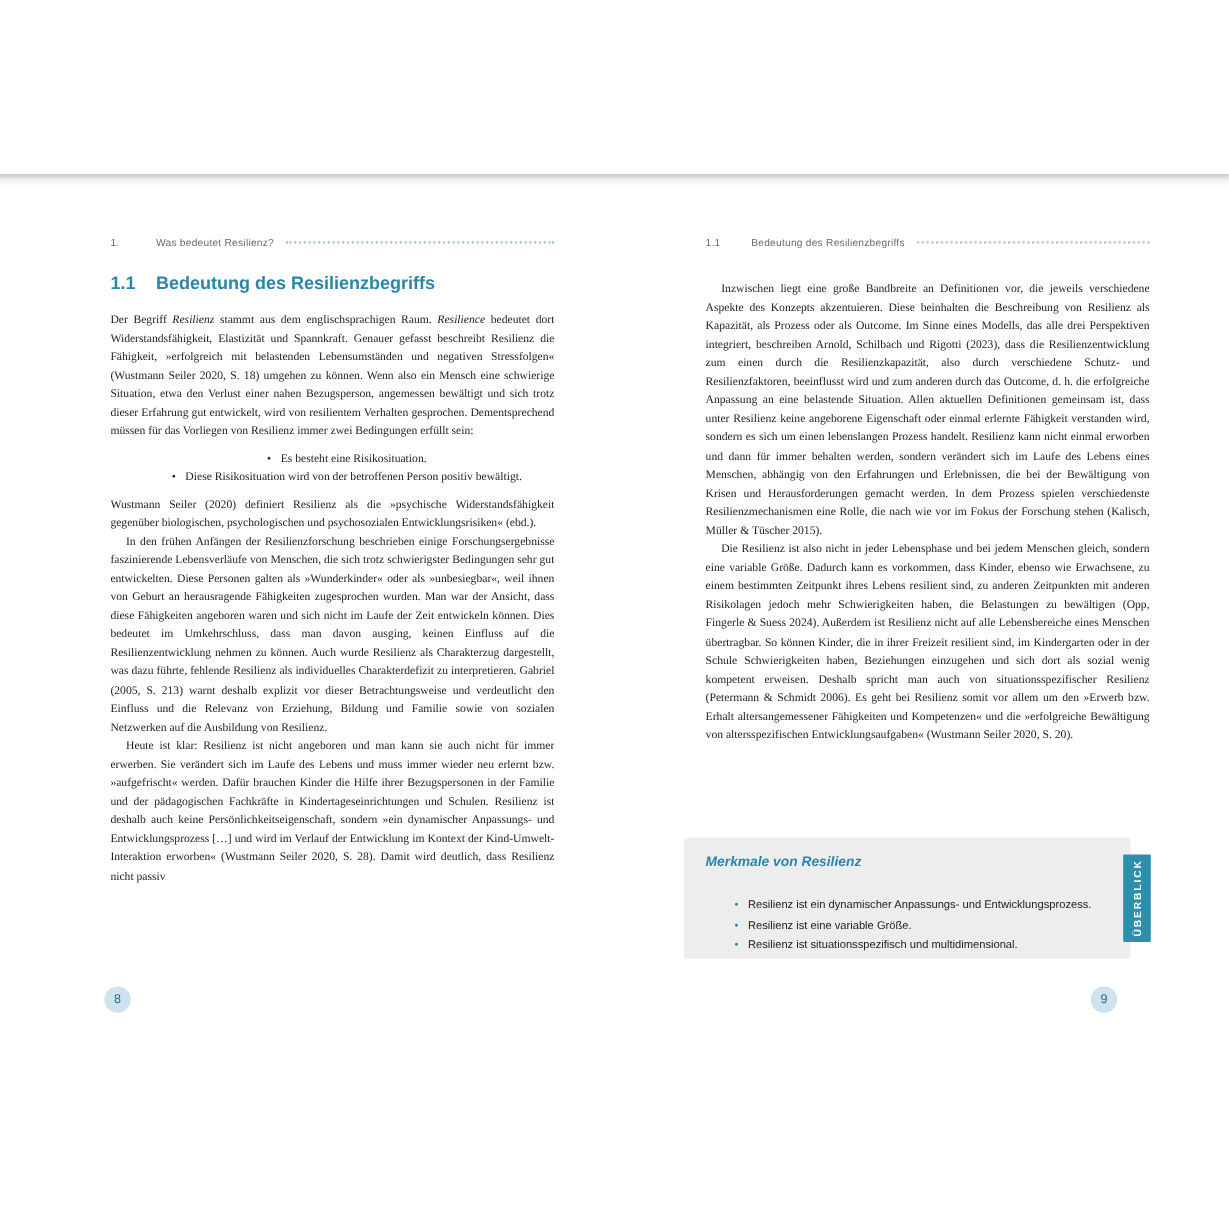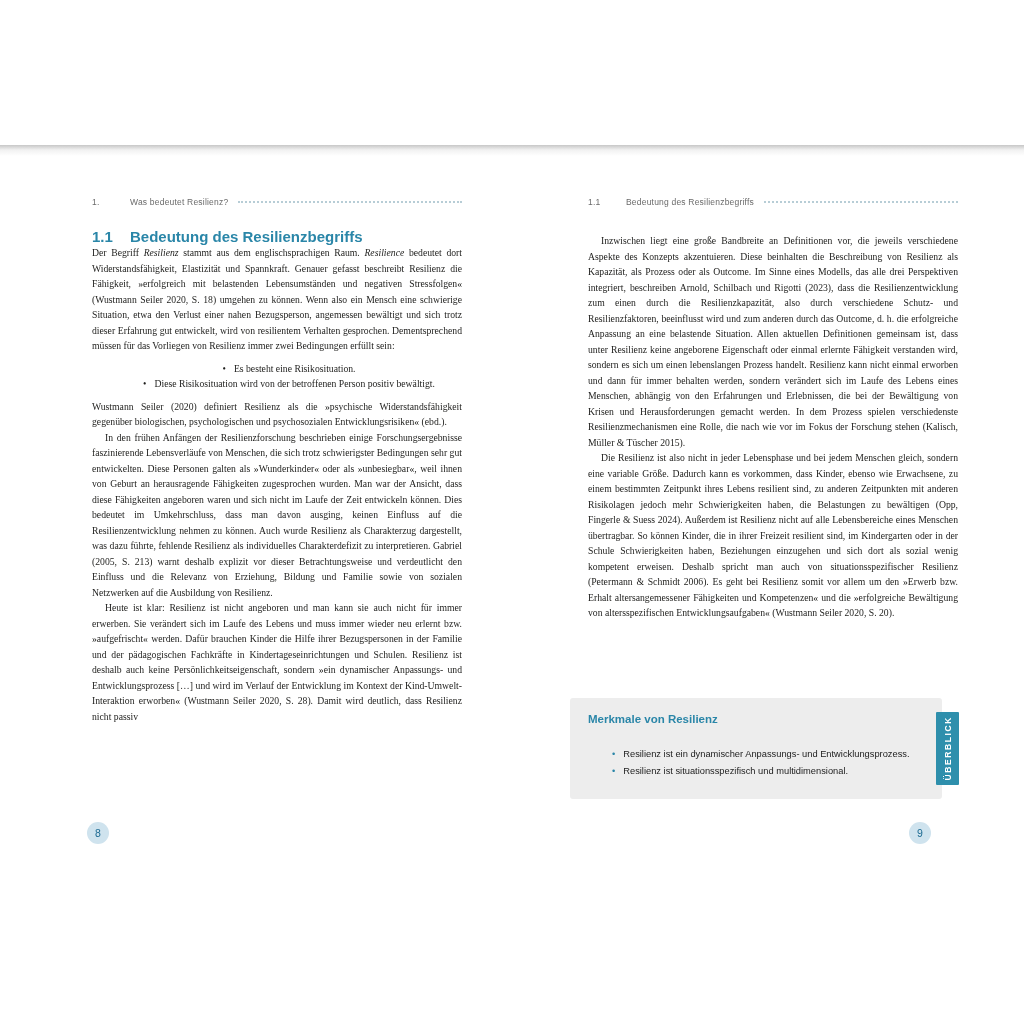--- a/index.html
+++ b/index.html
@@ -40,21 +40,21 @@
   
   .chapter-heading {
     display: flex; margin-top: 21px;
     font-family: "Liberation Sans", sans-serif;
     font-size: 15px; font-weight: bold; color: #2a86a8;
   }
   .ch-num { width: 38px; flex: 0 0 38px; }
 
   
   .body {
-    margin-top: 0;
+    margin-top: 14px;
     font-size: 9.7px; line-height: 15.5px;
     text-align: justify; color: #1d1d1b;
     hyphens: auto; -webkit-hyphens: auto;
   }
   .col.left  .body { max-height: 548px; overflow: hidden; }
   .col.right .body { margin-top: 26px; max-height: 452px; overflow: hidden; }
   .body p { margin: 0; }
   .body p.indent { text-indent: 13px; }
 
   ul.risk-list { list-style: none; margin: 7px 0; padding: 0 0 0 24px; text-align: center; }
@@ -63,21 +63,21 @@
 
   
   .info-box {
     position: absolute; left: 570px; top: 698px;
     width: 372px; height: 101px;
     background: #ededed; border-radius: 3px;
   }
   .info-box h3 {
     margin: 15px 0 21px 18px;
     font-family: "Liberation Sans", sans-serif;
-    font-size: 11.5px; font-weight: bold; color: #2a86a8;
+    font-size: 11.5px; font-weight: bold; color: #2a86a8; font-style: italic;
   }
   .info-box ul {
     list-style: none; margin: 12px; padding: 0 14px 0 30px;
     font-family: "Liberation Sans", sans-serif;
     font-size: 9.3px; line-height: 16.5px; color: #222;
   }
   .info-box ul li::before { content: "\2022"; color: #2a86a8; margin-right: 8px; }
 
   
   .edge-tab {
@@ -144,20 +144,21 @@
     <div class="body">
       <p class="indent">Inzwischen liegt eine große Bandbreite an Definitionen vor, die jeweils verschiedene Aspekte des Konzepts akzentuieren. Diese beinhalten die Beschreibung von Resilienz als Kapazität, als Prozess oder als Outcome. Im Sinne eines Modells, das alle drei Perspektiven integriert, beschreiben Arnold, Schilbach und Rigotti (2023), dass die Resilienzentwicklung zum einen durch die Resilienzkapazität, also durch verschiedene Schutz- und Resilienzfaktoren, beeinflusst wird und zum anderen durch das Outcome, d. h. die erfolgreiche Anpassung an eine belastende Situation. Allen aktuellen Definitionen gemeinsam ist, dass unter Resilienz keine angeborene Eigenschaft oder einmal erlernte Fähigkeit verstanden wird, sondern es sich um einen lebenslangen Prozess handelt. Resilienz kann nicht einmal erworben und dann für immer behalten werden, sondern verändert sich im Laufe des Lebens eines Menschen, abhängig von den Erfahrungen und Erlebnissen, die bei der Bewältigung von Krisen und Herausforderungen gemacht werden. In dem Prozess spielen verschiedenste Resilienzmechanismen eine Rolle, die nach wie vor im Fokus der Forschung stehen (Kalisch, Müller &amp; Tüscher 2015).</p>
       <p class="indent">Die Resilienz ist also nicht in jeder Lebensphase und bei jedem Menschen gleich, sondern eine variable Größe. Dadurch kann es vorkommen, dass Kinder, ebenso wie Erwachsene, zu einem bestimmten Zeitpunkt ihres Lebens resilient sind, zu anderen Zeitpunkten mit anderen Risikolagen jedoch mehr Schwierigkeiten haben, die Belastungen zu bewältigen (Opp, Fingerle &amp; Suess 2024). Außerdem ist Resilienz nicht auf alle Lebensbereiche eines Menschen übertragbar. So können Kinder, die in ihrer Freizeit resilient sind, im Kindergarten oder in der Schule Schwierigkeiten haben, Beziehungen einzugehen und sich dort als sozial wenig kompetent erweisen. Deshalb spricht man auch von situationsspezifischer Resilienz (Petermann &amp; Schmidt 2006). Es geht bei Resilienz somit vor allem um den »Erwerb bzw. Erhalt altersangemessener Fähigkeiten und Kompetenzen« und die »erfolgreiche Bewältigung von altersspezifischen Entwicklungsaufgaben« (Wustmann Seiler 2020, S. 20).</p>
     </div>
   </div>
 
   <div class="info-box">
     <h3>Merkmale von Resilienz</h3>
     <ul>
       <li>Resilienz ist ein dynamischer Anpassungs- und Entwicklungsprozess.</li>
+      <li>Resilienz ist eine variable Größe.</li>
       <li>Resilienz ist situationsspezifisch und multidimensional.</li>
     </ul>
   </div>
 
   <div class="edge-tab">
     <span>ÜBERBLICK</span>
   </div>
 
   <div class="pagenum pn-left">8</div>
   <div class="pagenum pn-right">9</div>

